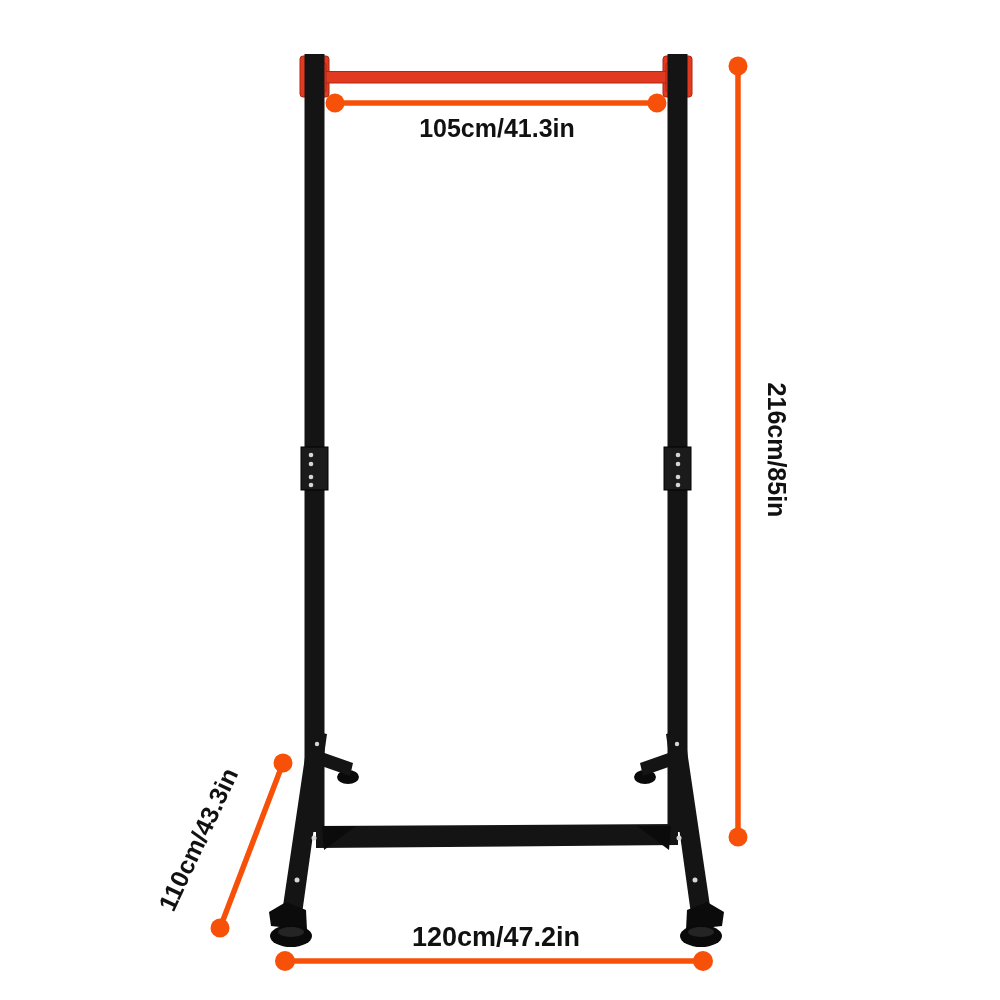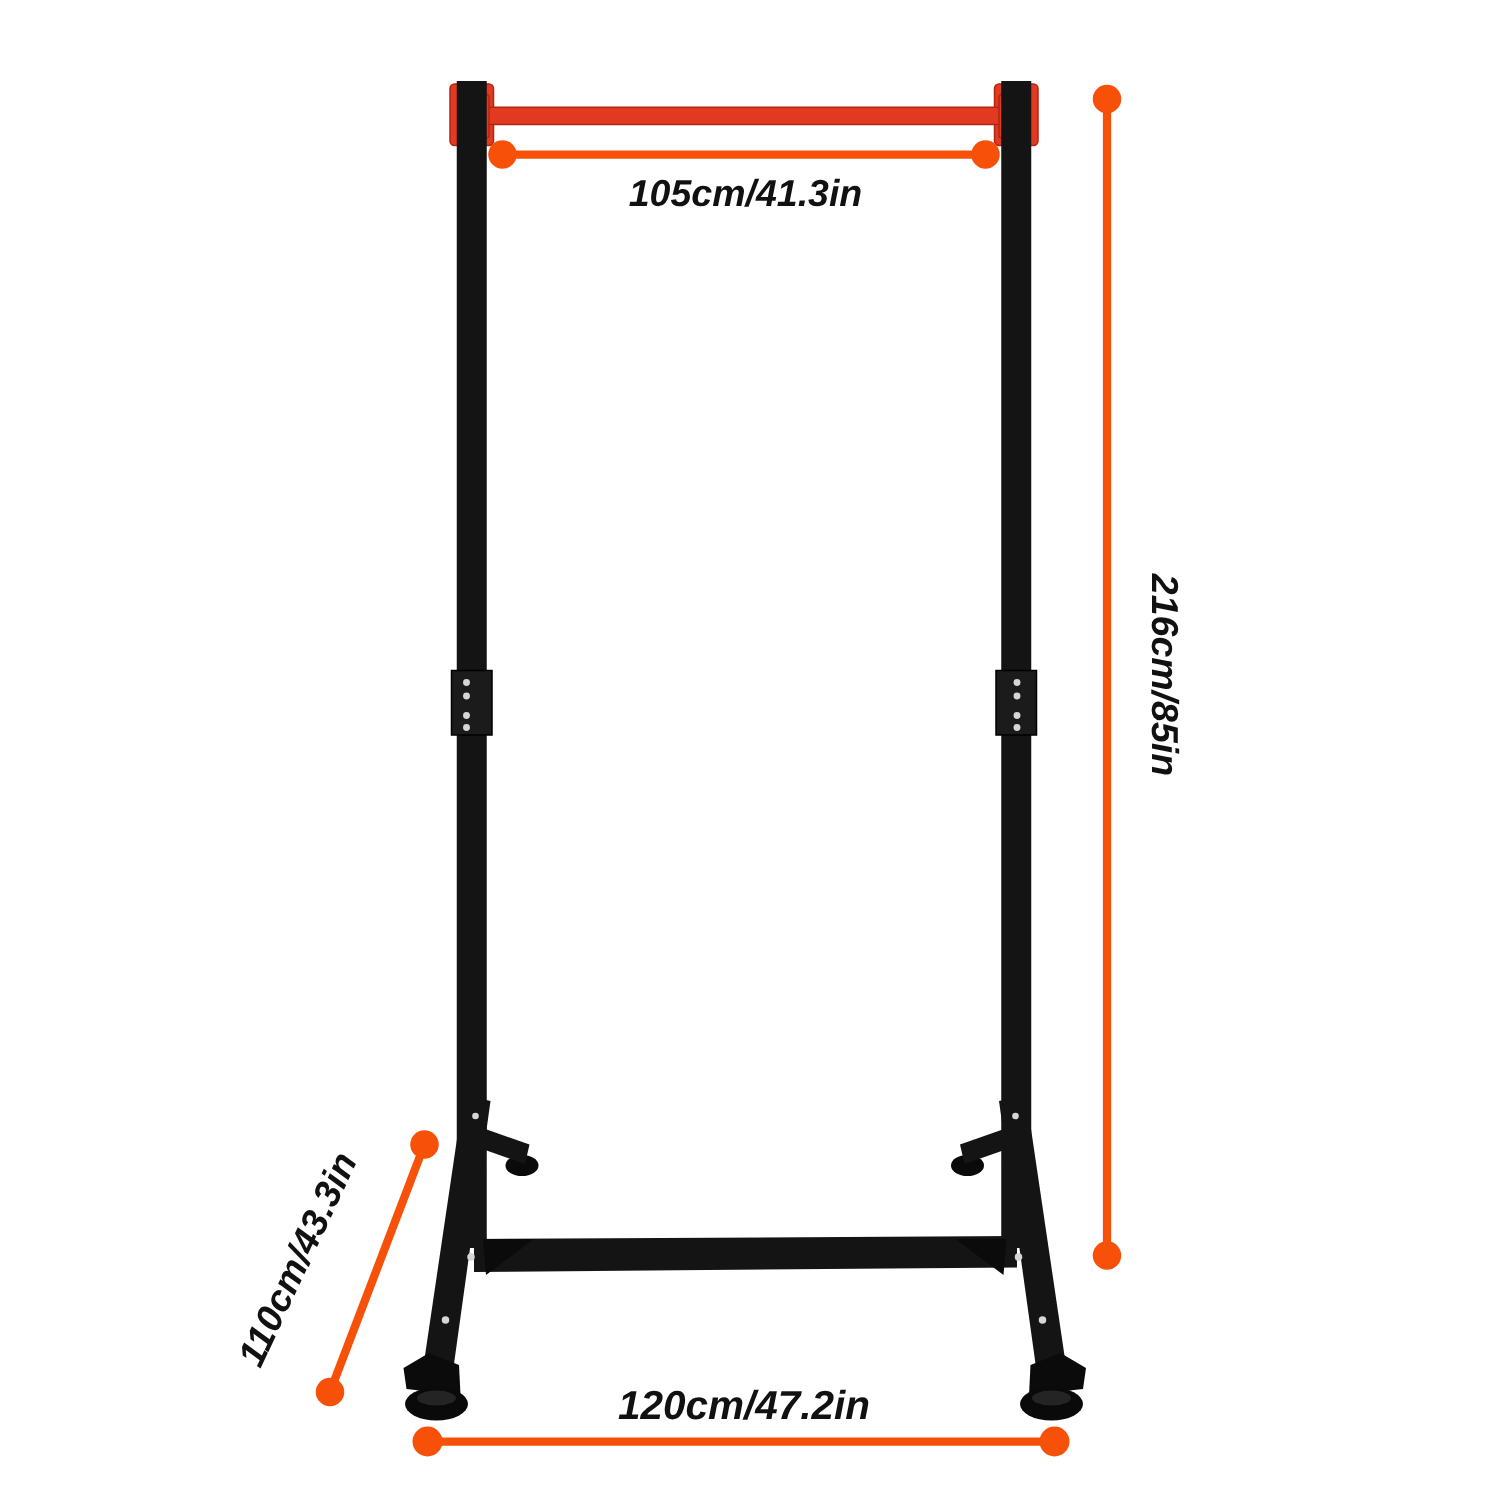--- a/index.html
+++ b/index.html
@@ -7,21 +7,20 @@
     padding: 0;
     background: #ffffff;
     font-family: "Liberation Sans", sans-serif;
   }
   .canvas {
     position: relative;
     width: 1000px;
     height: 1000px;
     background: var(--background, #ffffff);
     overflow: hidden;
-    font-style: italic;
   }
   svg { display: block; }
 
   .frame   { fill: var(--frame-black, #141414); }
   .frame-dk{ fill: #0b0b0b; }
   .sleeve  { fill: #1b1b1b; stroke: #000000; stroke-width: 1; }
   .red-part{ fill: var(--bar-red, #e13a20); stroke: #b02713; stroke-width: 1; }
   .bolt    { fill: #d6d6d6; }
   .pad     { fill: #0a0a0a; }
   .pad-hi  { fill: #242424; }

